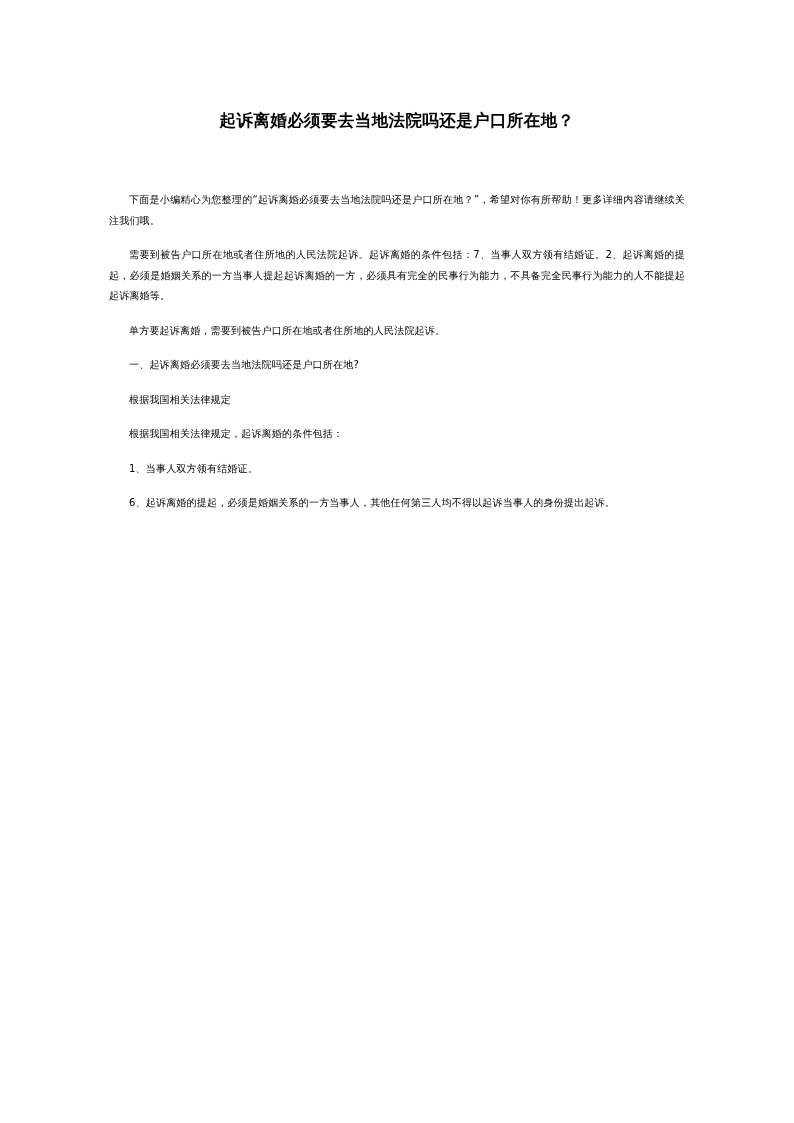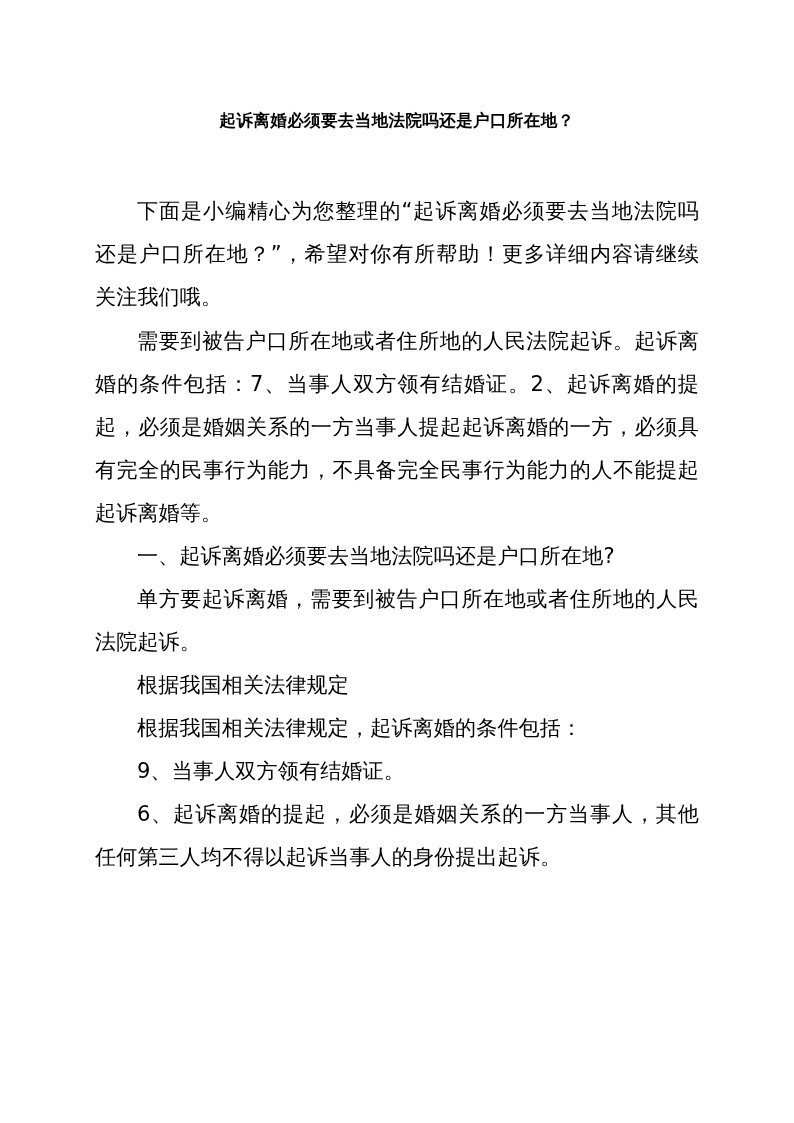--- a/index.html
+++ b/index.html
@@ -28,42 +28,42 @@
     font-size: 16.5px;
     font-weight: bold;
     letter-spacing: 0.4px;
     line-height: 1.6;
     margin: 12px 0 0 0;
   }
   .body-block {
     margin-top: 56px;
   }
   p.para {
-    font-size: 21px;
+    font-size: 10px;
     line-height: 2.05;
-    margin: 0;
+    margin: 14px;
     text-align: justify;
     text-justify: inter-ideograph;
     letter-spacing: 0.2px;
   }
   p.indent {
     text-indent: 2em;
   }
 </style>
 </head>
 <body>
 
 <div class="page">
 
   <h1 class="doc-title">起诉离婚必须要去当地法院吗还是户口所在地？</h1>
 
   <div class="body-block">
     <p class="para indent">下面是小编精心为您整理的“起诉离婚必须要去当地法院吗还是户口所在地？”，希望对你有所帮助！更多详细内容请继续关注我们哦。</p>
     <p class="para indent">需要到被告户口所在地或者住所地的人民法院起诉。起诉离婚的条件包括：7、当事人双方领有结婚证。2、起诉离婚的提起，必须是婚姻关系的一方当事人提起起诉离婚的一方，必须具有完全的民事行为能力，不具备完全民事行为能力的人不能提起起诉离婚等。</p>
+    <p class="para indent">单方要起诉离婚，需要到被告户口所在地或者住所地的人民法院起诉。</p>
     <p class="para indent">一、起诉离婚必须要去当地法院吗还是户口所在地?</p>
-    <p class="para indent">单方要起诉离婚，需要到被告户口所在地或者住所地的人民法院起诉。</p>
     <p class="para indent">根据我国相关法律规定</p>
     <p class="para indent">根据我国相关法律规定，起诉离婚的条件包括：</p>
-    <p class="para indent">9、当事人双方领有结婚证。</p>
+    <p class="para indent">1、当事人双方领有结婚证。</p>
     <p class="para indent">6、起诉离婚的提起，必须是婚姻关系的一方当事人，其他任何第三人均不得以起诉当事人的身份提出起诉。</p>
   </div>
 
 </div>
 
 </body></html>

